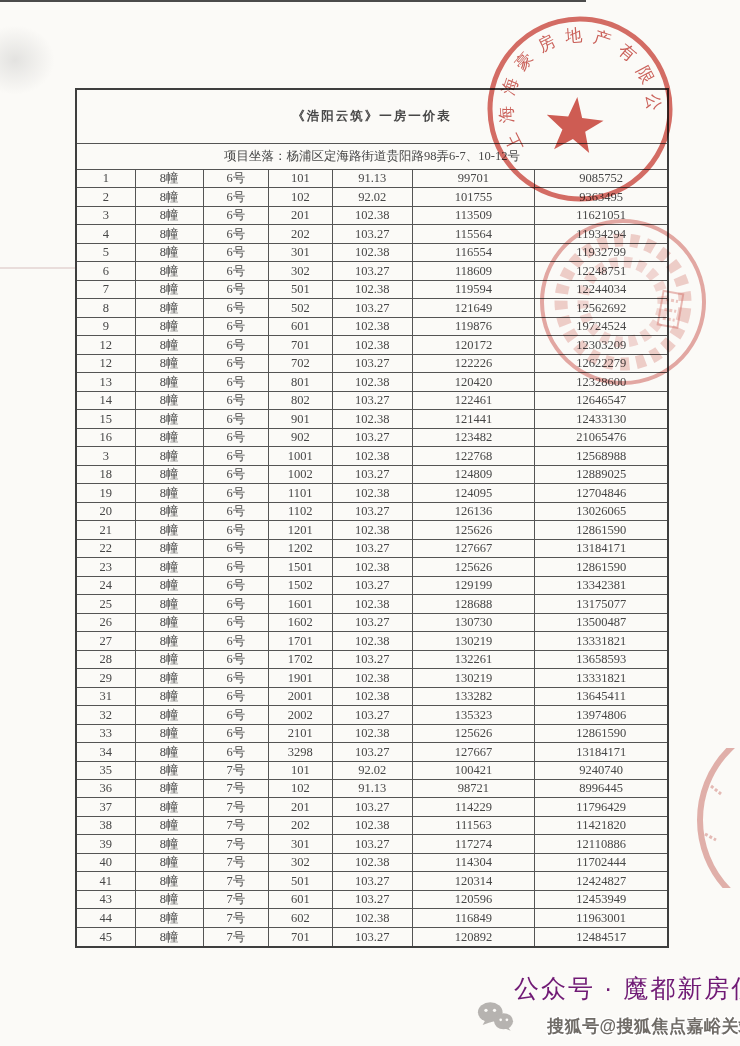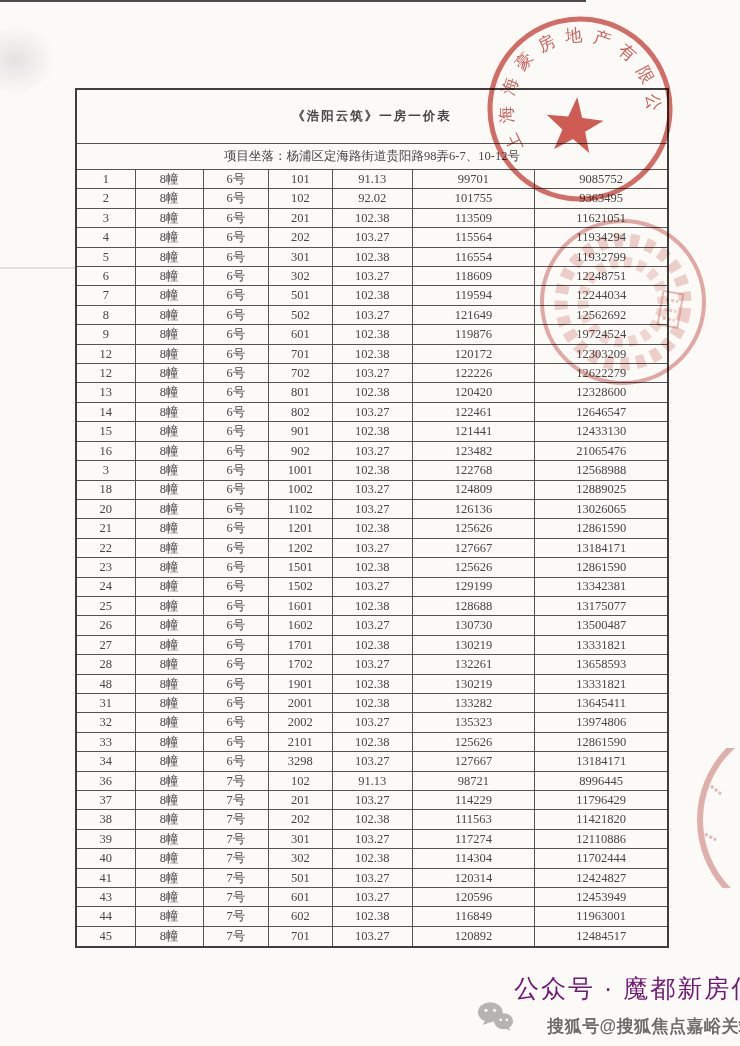--- a/index.html
+++ b/index.html
@@ -226,20 +226,29 @@
           <tr>
             <td>18</td>
             <td>8幢</td>
             <td>6号</td>
             <td>1002</td>
             <td>103.27</td>
             <td>124809</td>
             <td>12889025</td>
           </tr>
           <tr>
+            <td>19</td>
+            <td>8幢</td>
+            <td>6号</td>
+            <td>1101</td>
+            <td>102.38</td>
+            <td>124095</td>
+            <td>12704846</td>
+          </tr>
+          <tr>
             <td>20</td>
             <td>8幢</td>
             <td>6号</td>
             <td>1102</td>
             <td>103.27</td>
             <td>126136</td>
             <td>13026065</td>
           </tr>
           <tr>
             <td>21</td>
@@ -307,21 +316,21 @@
           <tr>
             <td>28</td>
             <td>8幢</td>
             <td>6号</td>
             <td>1702</td>
             <td>103.27</td>
             <td>132261</td>
             <td>13658593</td>
           </tr>
           <tr>
-            <td>48</td>
+            <td>29</td>
             <td>8幢</td>
             <td>6号</td>
             <td>1901</td>
             <td>102.38</td>
             <td>130219</td>
             <td>13331821</td>
           </tr>
           <tr>
             <td>31</td>
             <td>8幢</td>
@@ -350,20 +359,29 @@
             <td>12861590</td>
           </tr>
           <tr>
             <td>34</td>
             <td>8幢</td>
             <td>6号</td>
             <td>3298</td>
             <td>103.27</td>
             <td>127667</td>
             <td>13184171</td>
+          </tr>
+          <tr>
+            <td>35</td>
+            <td>8幢</td>
+            <td>7号</td>
+            <td>101</td>
+            <td>92.02</td>
+            <td>100421</td>
+            <td>9240740</td>
           </tr>
           <tr>
             <td>36</td>
             <td>8幢</td>
             <td>7号</td>
             <td>102</td>
             <td>91.13</td>
             <td>98721</td>
             <td>8996445</td>
           </tr>

